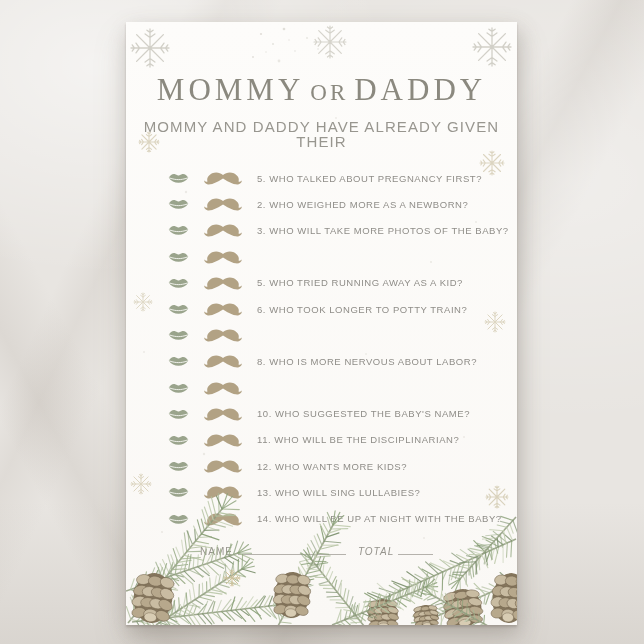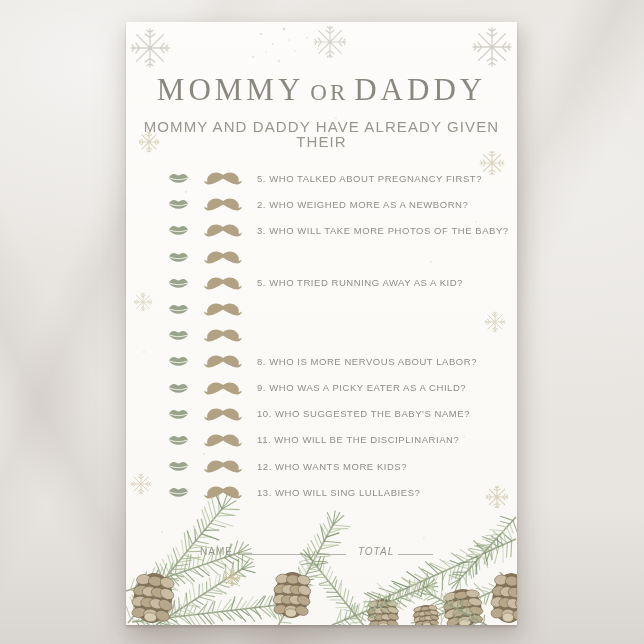--- a/index.html
+++ b/index.html
@@ -172,20 +172,21 @@
           </svg>
           <span class="q-text">5. WHO TRIED RUNNING AWAY AS A KID?</span>
         </div>
       <div class="q-row">
           <svg class="lips" viewBox="0 0 22 12">
             <use href="#sym-lips"></use>
           </svg>
           <svg class="stache" viewBox="0 0 44 16">
             <use href="#sym-stache"></use>
           </svg>
+          <span class="q-text">6. WHO TOOK LONGER TO POTTY TRAIN?</span>
         </div>
       <div class="q-row">
           <svg class="lips" viewBox="0 0 22 12">
             <use href="#sym-lips"></use>
           </svg>
           <svg class="stache" viewBox="0 0 44 16">
             <use href="#sym-stache"></use>
           </svg>
         </div>
       <div class="q-row">
@@ -197,21 +198,20 @@
           </svg>
           <span class="q-text">8. WHO IS MORE NERVOUS ABOUT LABOR?</span>
         </div>
       <div class="q-row">
           <svg class="lips" viewBox="0 0 22 12">
             <use href="#sym-lips"></use>
           </svg>
           <svg class="stache" viewBox="0 0 44 16">
             <use href="#sym-stache"></use>
           </svg>
-          <span class="q-text">9. WHO WAS A PICKY EATER AS A CHILD?</span>
         </div>
       <div class="q-row">
           <svg class="lips" viewBox="0 0 22 12">
             <use href="#sym-lips"></use>
           </svg>
           <svg class="stache" viewBox="0 0 44 16">
             <use href="#sym-stache"></use>
           </svg>
           <span class="q-text">10. WHO SUGGESTED THE BABY'S NAME?</span>
         </div>
@@ -234,20 +234,29 @@
           <span class="q-text">12. WHO WANTS MORE KIDS?</span>
         </div>
       <div class="q-row">
           <svg class="lips" viewBox="0 0 22 12">
             <use href="#sym-lips"></use>
           </svg>
           <svg class="stache" viewBox="0 0 44 16">
             <use href="#sym-stache"></use>
           </svg>
           <span class="q-text">13. WHO WILL SING LULLABIES?</span>
+        </div>
+      <div class="q-row">
+          <svg class="lips" viewBox="0 0 22 12">
+            <use href="#sym-lips"></use>
+          </svg>
+          <svg class="stache" viewBox="0 0 44 16">
+            <use href="#sym-stache"></use>
+          </svg>
+          <span class="q-text">14. WHO WILL BE UP AT NIGHT WITH THE BABY?</span>
         </div>
     </div>
 
     <div class="footer">
       <span>NAME</span>
         <span class="fline name"></span>
       <span class="total-label">TOTAL</span>
         <span class="fline total"></span>
     </div>
 

